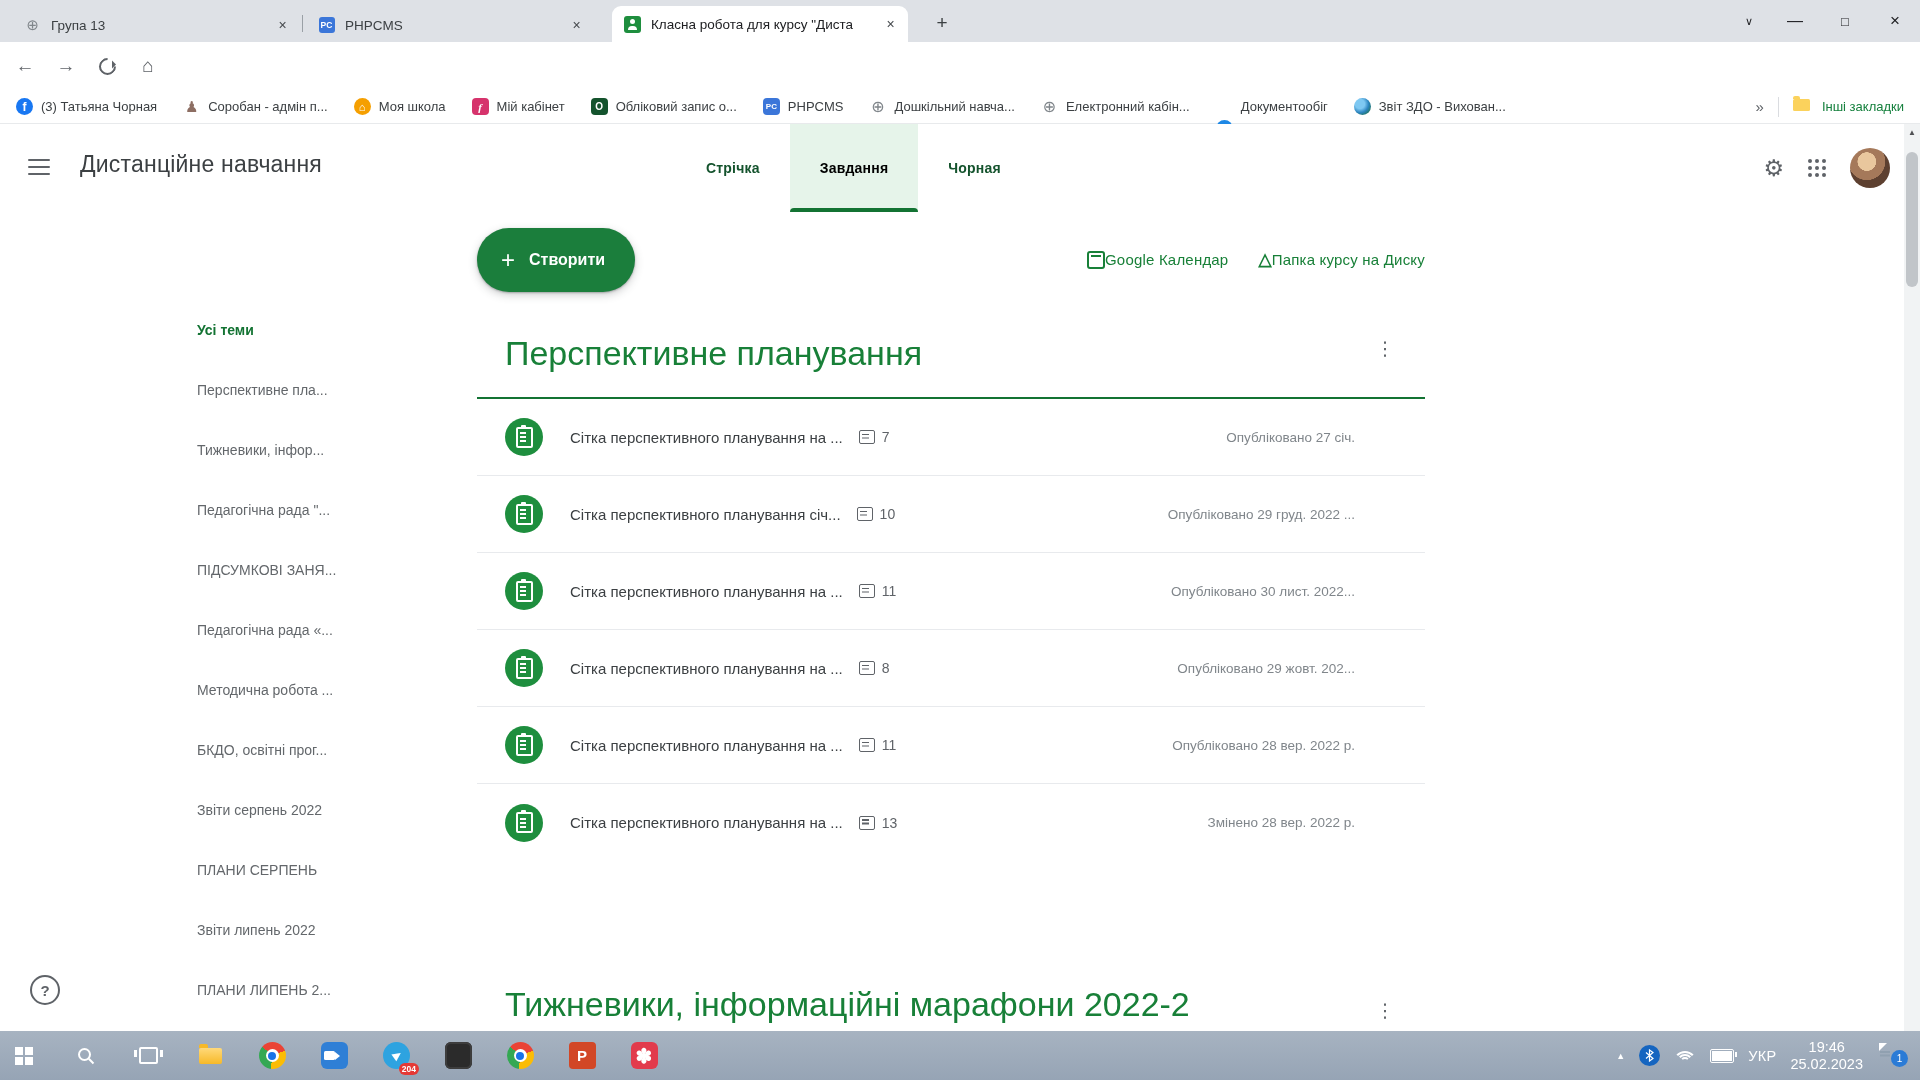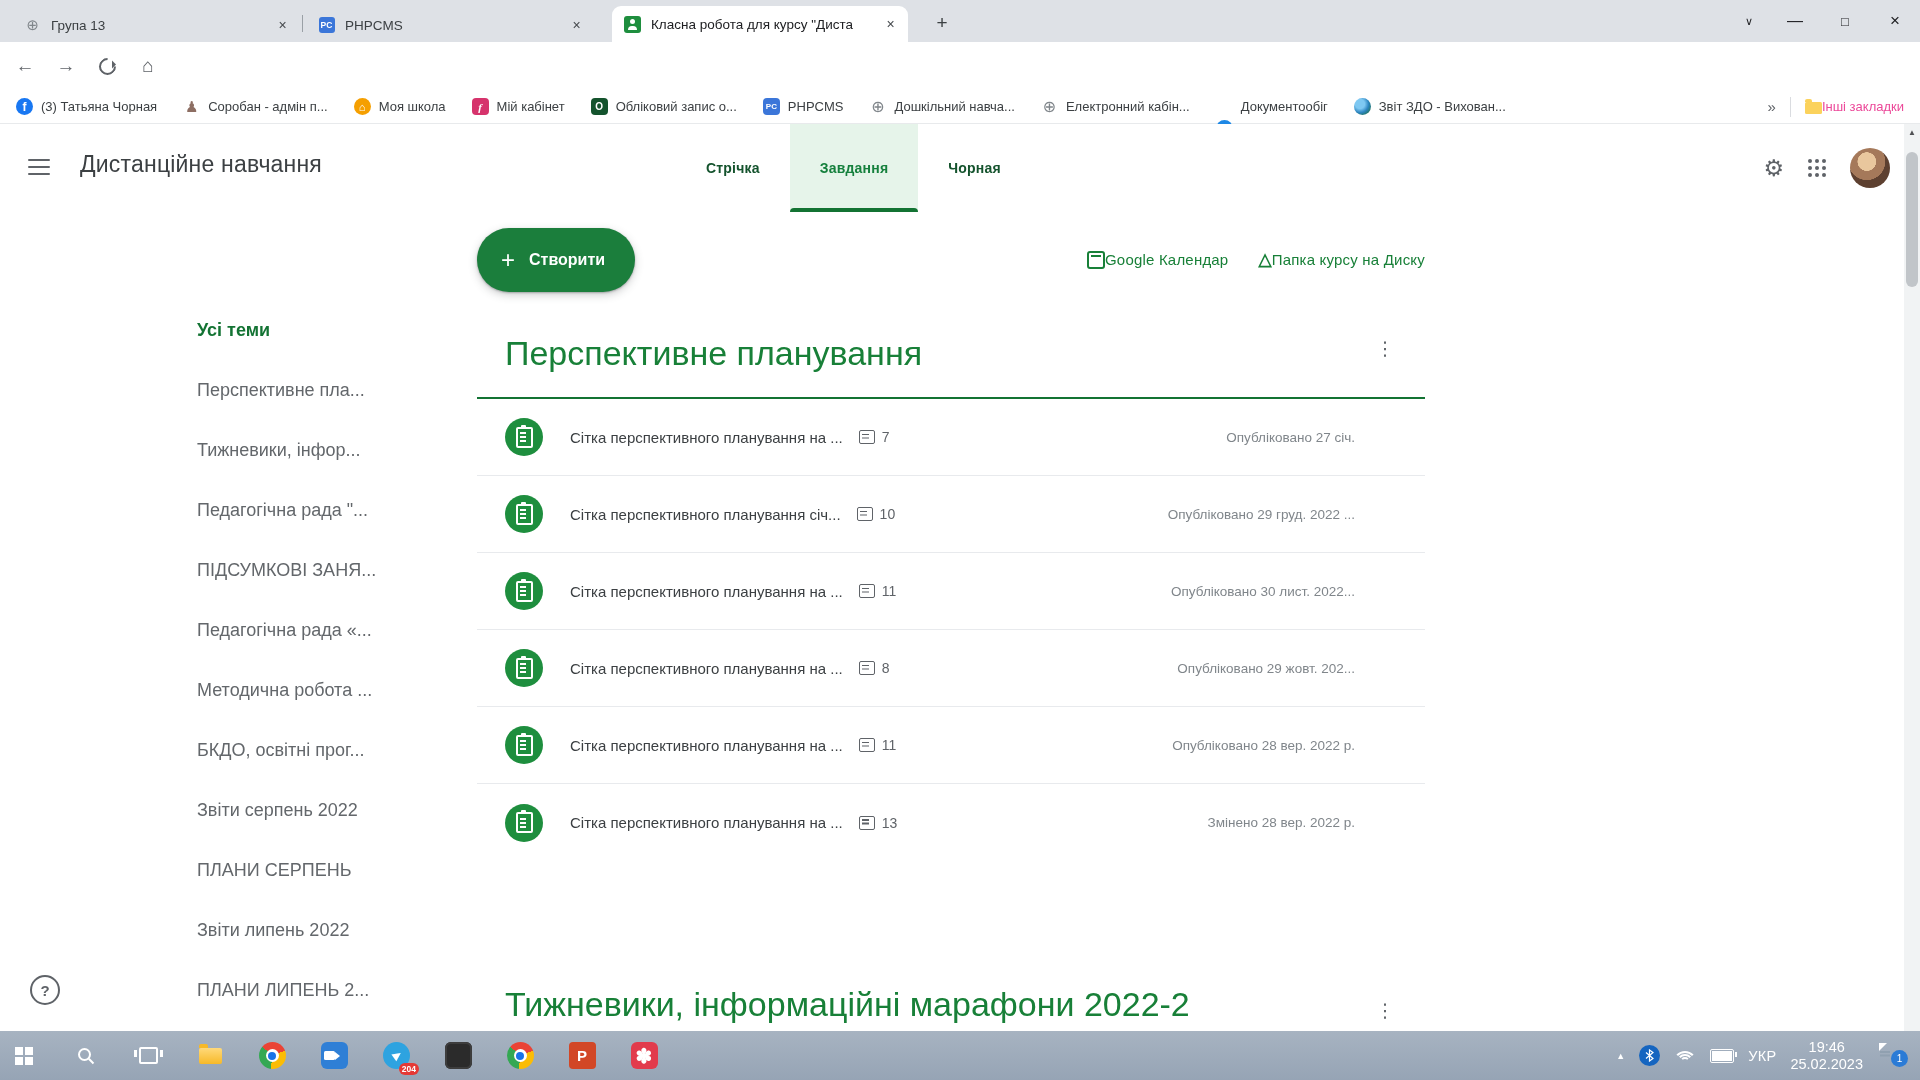--- a/index.html
+++ b/index.html
@@ -84,50 +84,50 @@
   .bm-ic[data-icon=account]{background:#14532d;}
   .bm-ic[data-icon=phpcms]{background:#3b76d9;font-size:8px;}
   .bm-ic[data-icon=globe]{color:#80868b;font-size:16px;font-weight:400;}
   .bm-ic[data-icon=docflow]{background:#1e88e5;border-radius:50%;font-size:8px;margin-top:43px;}
   .bm-ic[data-icon=earth]{background:radial-gradient(circle at 35% 35%,#7ec8f2 0 30%,#2e86c1 55%,#1b6e3a 90%);border-radius:50%;}
   .bm-right{margin-left:auto;display:flex;align-items:center;gap:14px;padding-right:16px;}
   .bm-over{color:#5f6368;font-size:15px;}
   .bm-div{width:1px;height:20px;background:#dadce0;}
   .folder{width:17px;height:12px;background:#fbd25c;border-radius:1.5px;position:relative;flex:none;}
   .folder::before{content:'';position:absolute;top:-3px;left:0;width:7px;height:3px;background:#fbd25c;border-radius:2px 2px 0 0;}
-  .bm-other{display:flex;align-items:flex-end;gap:0;font-size:13px;color:#ec4899;}
+  .bm-other{display:flex;align-items:flex-start;gap:12px;font-size:13px;color:#15803d;}
 
   
   .gheader{position:absolute;top:124px;left:0;right:0;height:88px;background:#fff;border-bottom:1px solid #dadce0;}
   .burger{position:absolute;left:28px;top:33px;width:22px;height:20px;display:flex;flex-direction:column;justify-content:space-between;padding:2px 0;box-sizing:border-box;}
   .burger i{height:2px;background:#5f6368;border-radius:1px;}
   .course-title{position:absolute;left:80px;top:27px;font-size:23px;color:#3c4043;letter-spacing:.2px;}
   .gnav{position:absolute;left:676px;top:0;height:100%;display:flex;}
   .gtab{padding:0 30px;display:flex;align-items:center;font-size:14px;font-weight:600;color:#14532d;position:relative;letter-spacing:.2px;}
-  .gtab.active{color:#15803d;background:#e6f4ea;}
+  .gtab.active{color:#000000;background:#e6f4ea;}
   .gtab.active::after{content:'';position:absolute;left:0;right:0;bottom:0;height:4px;background:#137333;border-radius:4px 4px 0 0;}
   .gicons{position:absolute;right:30px;top:0;height:100%;display:flex;align-items:center;gap:24px;}
   .gear-ic{font-size:23px;color:#5f6368;}
   .grid9{width:18px;height:18px;display:grid;grid-template-columns:repeat(3,4px);grid-template-rows:repeat(3,4px);gap:3px;}
   .grid9 i{background:#5f6368;border-radius:50%;}
   .havatar{width:40px;height:40px;}
 
   
   .content{position:absolute;top:212px;left:0;right:0;bottom:49px;background:#fff;}
   .create{position:absolute;left:477px;top:16px;height:64px;border-radius:32px;background:#1b7e3c;color:#fff;
           display:flex;align-items:center;gap:14px;padding:0 30px 0 24px;font-size:16px;font-weight:600;
           box-shadow:0 1px 2px rgba(60,64,67,.35),0 3px 8px rgba(60,64,67,.25);}
   .create .plus{font-size:24px;font-weight:400;}
   .links{position:absolute;right:495px;top:37px;display:flex;align-items:center;gap:30px;}
   .link{display:flex;align-items:center;gap:0;color:#188038;font-size:15px;letter-spacing:.2px;}
   .cal-ic{width:14px;height:14px;border:2px solid #188038;border-radius:3px;position:relative;}
   .cal-ic::before{content:'';position:absolute;top:2px;left:2px;right:2px;height:2px;background:#188038;}
   .drive-ic{font-size:17px;font-weight:700;color:#188038;}
   .sidebar{position:absolute;left:197px;top:88px;width:185px;}
-  .topic{height:60px;display:flex;align-items:center;font-size:18px;color:#63676b;white-space:nowrap;}
+  .topic{height:60px;display:flex;align-items:center;font-size:14px;color:#63676b;white-space:nowrap;}
   .topic.all{color:#137333;font-weight:700;}
   .main{position:absolute;left:477px;top:0;width:948px;}
   .sec-head{position:absolute;top:122px;left:28px;font-size:34px;color:#188038;white-space:nowrap;}
   .dots-btn{position:absolute;right:22px;width:36px;height:36px;display:flex;align-items:center;justify-content:center;
             font-size:19px;color:#5f6368;border-radius:50%;}
   .sec-dots{top:118px;}
   .rows{position:absolute;top:185px;left:0;right:0;border-top:2px solid #137333;}
   .row{height:77px;display:flex;align-items:center;padding-left:28px;border-bottom:1px solid #e8eaed;box-sizing:border-box;}
   .row:last-of-type{border-bottom:none;}
   .rowicon{width:38px;height:38px;border-radius:50%;background:#1e8e3e;display:flex;align-items:center;justify-content:center;margin-right:27px;flex:none;}

